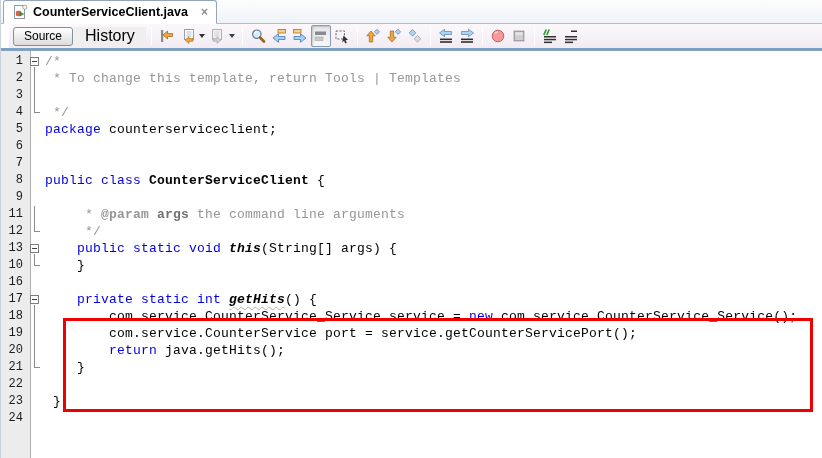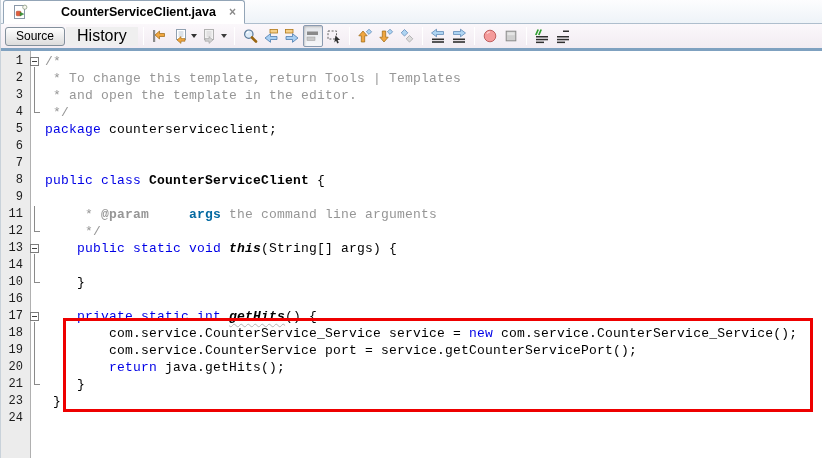--- a/index.html
+++ b/index.html
@@ -10,27 +10,27 @@
   html,body{width:822px;height:458px;overflow:hidden;}
   body{font-family:"Liberation Sans",sans-serif;background:#fff;}
   .window{width:822px;height:458px;display:flex;flex-direction:column;border-left:1px solid #c9d2da;}
 
   
   .tabbar{height:24px;background:linear-gradient(#fdfdfe,#eef3f8);border-bottom:1px solid #aebecd;
           display:flex;align-items:flex-end;flex:none;}
   .tab{height:24px;margin-left:2px;margin-bottom:-1px;background:#fff;
        border:1px solid #93a5b7;border-bottom:1px solid #fff;border-radius:3px 3px 0 0;
        display:flex;align-items:center;gap:5px;padding:0 8px;position:relative;z-index:2;}
-  .tab-label{font-size:12.5px;font-weight:bold;color:#000;white-space:nowrap;margin-left:28px;}
+  .tab-label{font-size:12.5px;font-weight:bold;color:#000;white-space:nowrap;}
   .tab-close{font-size:12px;color:#8a8a8a;font-weight:bold;margin-left:8px;cursor:default;line-height:1;}
   .tab svg{width:16px;height:16px;display:block;}
 
   
   .toolbar{height:24px;background:linear-gradient(#fbf8fb,#f2ecf2);display:flex;align-items:center;
-           padding:0 4px;flex:none;gap:1px;}
+           padding:0 4px;flex:none;gap:1px;margin-left:8px;}
   .btn{font-size:12px;color:#000;padding:2px 10px;border:1px solid #83909c;border-radius:3px;
        background:linear-gradient(#ffffff,#dcdcdc);height:19px;display:flex;align-items:center;}
   .btn-flat{font-size:16px;color:#000;padding:2px 10px;border:1px solid transparent;height:19px;display:flex;align-items:center;}
   .tsep{width:1px;height:18px;background:#c3c3c3;border-right:1px solid #ffffff;margin:0 4px;flex:none;}
   .tbtn{height:22px;min-width:20px;padding:0 1px;display:flex;align-items:center;justify-content:center;
         border:1px solid transparent;border-radius:2px;background:transparent;}
   .tbtn svg{width:16px;height:16px;display:block;}
   .tbtn.toggled{border:1px solid #8a9ab0;background:linear-gradient(#e4e6ea,#f6f7f9);
                 box-shadow:inset 1px 1px 2px rgba(0,0,0,.18);}
   .tbtn.disabled{opacity:.95;}
@@ -53,21 +53,21 @@
   .ftail{position:absolute;left:7px;top:14px;bottom:0;width:1px;background:#8a8a8a;}
   .fline{position:absolute;left:7px;top:0;bottom:0;width:1px;background:#8a8a8a;}
   .fline.half{bottom:8px;}
   .fcorner{position:absolute;left:7px;top:8px;width:6px;height:1px;background:#8a8a8a;}
   .code{font-size:13px;letter-spacing:0.2px;padding-left:1px;}
 
   .s-kw{color:var(--c-kw);text-align:right;}
   .s-pl{color:var(--c-pl);}
   .s-cm{color:var(--c-cm);}
   .s-ct{color:var(--c-cm);font-weight:bold;}
-  .s-cp{color:#0369a1;font-weight:bold;margin-left:32px;}
+  .s-cp{color:#737373;font-weight:bold;}
   .s-tb{color:var(--c-pl);font-weight:bold;}
   .s-mt{color:var(--c-pl);font-weight:bold;font-style:italic;}
   .s-mw{color:var(--c-pl);font-weight:bold;font-style:italic;
         text-decoration:underline;text-decoration-style:wavy;text-decoration-color:#b4b4b4;
         text-decoration-thickness:1px;text-underline-offset:3px;}
 
   .annot-rect{position:absolute;left:62px;top:267px;width:750px;height:94px;
               border:3px solid var(--c-annot);pointer-events:none;z-index:3;}
 </style>
 </head>
@@ -250,37 +250,37 @@
       </div>
   </div>
 
   <div class="bluestrip"></div>
 
   <div class="editor">
     <div class="gutter-bg"></div>
     <div class="code-lines">
         <div class="row"><span class="ln">1</span><span class="fold"><span class="fbox"></span><span class="ftail"></span></span><span class="code"><span class="s-cm">/*</span></span></div>
         <div class="row"><span class="ln">2</span><span class="fold"><span class="fline"></span></span><span class="code"><span class="s-cm"> * To change this template, return Tools | Templates</span></span></div>
-        <div class="row"><span class="ln">3</span><span class="fold"><span class="fline"></span></span><span class="code"><span class="s-cm"> * and open the template in the editor.</span></span></div>
+        <div class="row"><span class="ln">3</span><span class="fold"><span class="fline"></span></span></div>
         <div class="row"><span class="ln">4</span><span class="fold"><span class="fline half"></span><span class="fcorner"></span></span><span class="code"><span class="s-cm"> */</span></span></div>
         <div class="row"><span class="ln">5</span><span class="fold"></span><span class="code"><span class="s-kw">package</span><span class="s-pl"> counterserviceclient;</span></span></div>
         <div class="row"><span class="ln">6</span><span class="fold"></span><span class="code"></span></div>
         <div class="row"><span class="ln">7</span><span class="fold"></span><span class="code"></span></div>
         <div class="row"><span class="ln">8</span><span class="fold"></span><span class="code"><span class="s-kw">public class</span><span class="s-pl"> </span><span class="s-tb">CounterServiceClient</span><span class="s-pl"> {</span></span></div>
         <div class="row"><span class="ln">9</span><span class="fold"></span><span class="code"></span></div>
         <div class="row"><span class="ln">11</span><span class="fold"><span class="fline"></span></span><span class="code"><span class="s-cm">     * </span><span class="s-ct">@param</span><span class="s-cp"> args</span><span class="s-cm"> the command line arguments</span></span></div>
         <div class="row"><span class="ln">12</span><span class="fold"><span class="fline half"></span><span class="fcorner"></span></span><span class="code"><span class="s-cm">     */</span></span></div>
         <div class="row"><span class="ln">13</span><span class="fold"><span class="fbox"></span><span class="ftail"></span></span><span class="code"><span class="s-pl">    </span><span class="s-kw">public static void</span><span class="s-pl"> </span><span class="s-mt">this</span><span class="s-pl">(String[] args) {</span></span></div>
-        <div class="row"><span class="ln">14</span><span class="fold"><span class="fline"></span></span><span class="code"></span></div>
         <div class="row"><span class="ln">10</span><span class="fold"><span class="fline half"></span><span class="fcorner"></span></span><span class="code"><span class="s-pl">    }</span></span></div>
         <div class="row"><span class="ln">16</span><span class="fold"></span><span class="code"></span></div>
         <div class="row"><span class="ln">17</span><span class="fold"><span class="fbox"></span><span class="ftail"></span></span><span class="code"><span class="s-pl">    </span><span class="s-kw">private static int</span><span class="s-pl"> </span><span class="s-mw">getHits</span><span class="s-pl">() {</span></span></div>
         <div class="row"><span class="ln">18</span><span class="fold"><span class="fline"></span></span><span class="code"><span class="s-pl">        com.service.CounterService_Service service = </span><span class="s-kw">new</span><span class="s-pl"> com.service.CounterService_Service();</span></span></div>
         <div class="row"><span class="ln">19</span><span class="fold"><span class="fline"></span></span><span class="code"><span class="s-pl">        com.service.CounterService port = service.getCounterServicePort();</span></span></div>
         <div class="row"><span class="ln">20</span><span class="fold"><span class="fline"></span></span><span class="code"><span class="s-pl">        </span><span class="s-kw">return</span><span class="s-pl"> java.getHits();</span></span></div>
         <div class="row"><span class="ln">21</span><span class="fold"><span class="fline half"></span><span class="fcorner"></span></span><span class="code"><span class="s-pl">    }</span></span></div>
+        <div class="row"><span class="ln">22</span><span class="fold"></span><span class="code"></span></div>
         <div class="row"><span class="ln">23</span><span class="fold"></span><span class="code"><span class="s-pl"> }</span></span></div>
         <div class="row"><span class="ln">24</span><span class="fold"></span><span class="code"></span></div>
       </div>
     <div class="annot-rect" style="border-color: rgb(238, 0, 0);"></div>
   </div>
 
 </div>
 
 </body></html>

